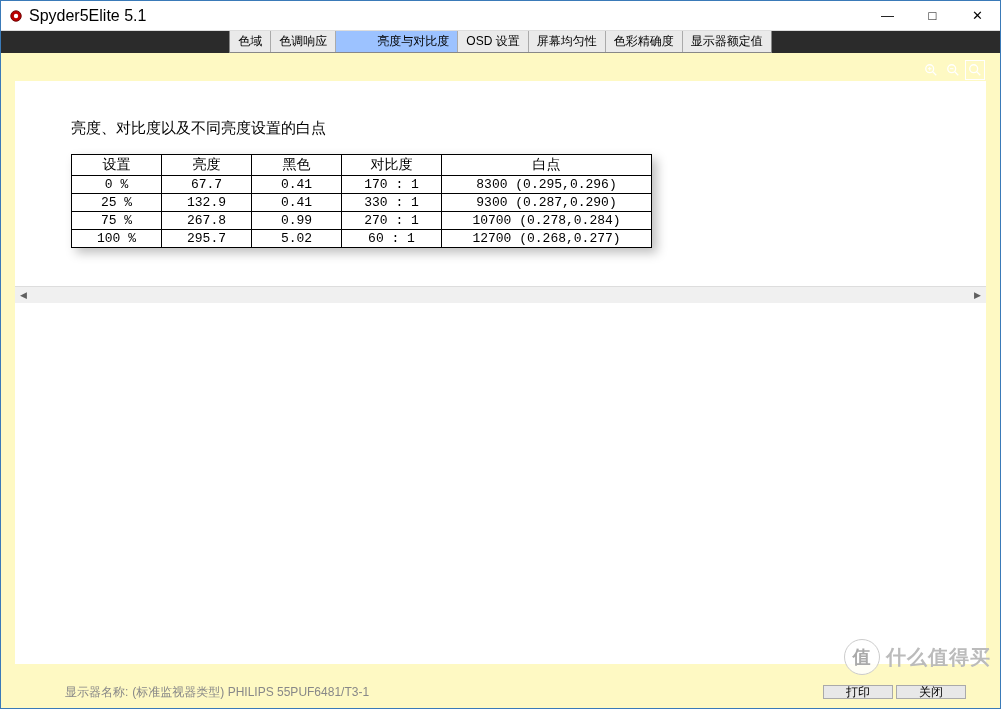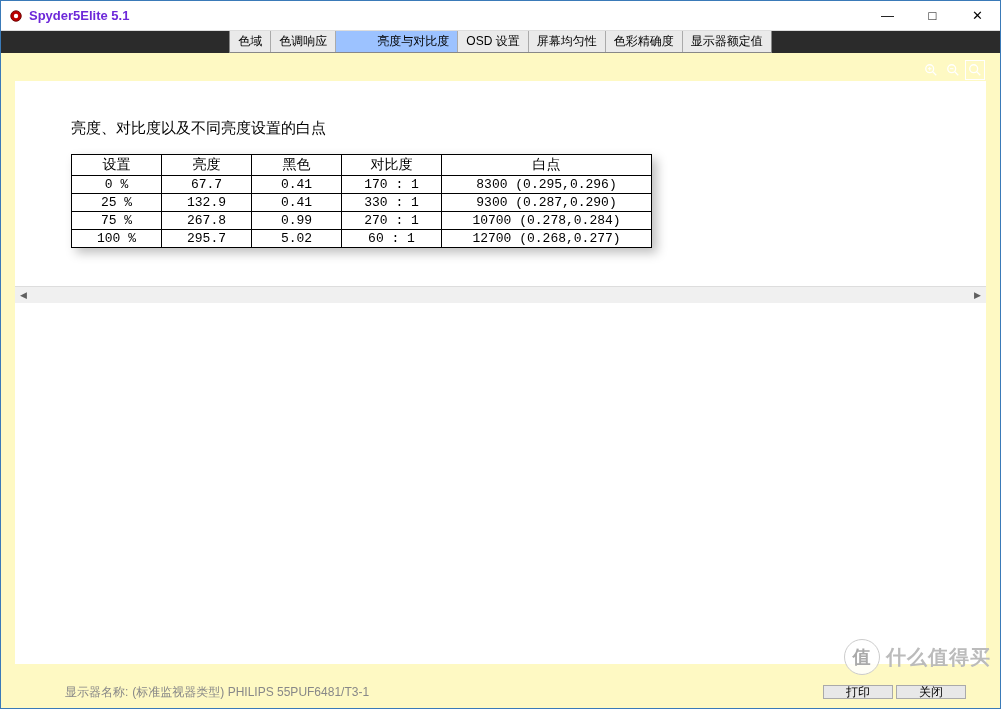--- a/index.html
+++ b/index.html
@@ -17,21 +17,21 @@
   background: #fff;
   display: flex;
   align-items: center;
   padding-left: 8px;
   border-bottom: 1px solid #ddd;
 }
 .titlebar .app-icon {
   width: 14px; height: 14px;
   margin-right: 6px;
 }
-.titlebar .title { font-size: 13px; color: #6d28d9; font-weight: bold; }
+.titlebar .title { font-size: 16px; color: #000000; }
 .titlebar .spacer { flex: 1; }
 .winbtn {
   width: 45px; height: 29px;
   display: flex; align-items: center; justify-content: center;
   font-size: 13px; color: #000;
   cursor: pointer;
 }
 
 .dark-area {
   background: #fef9c3;

